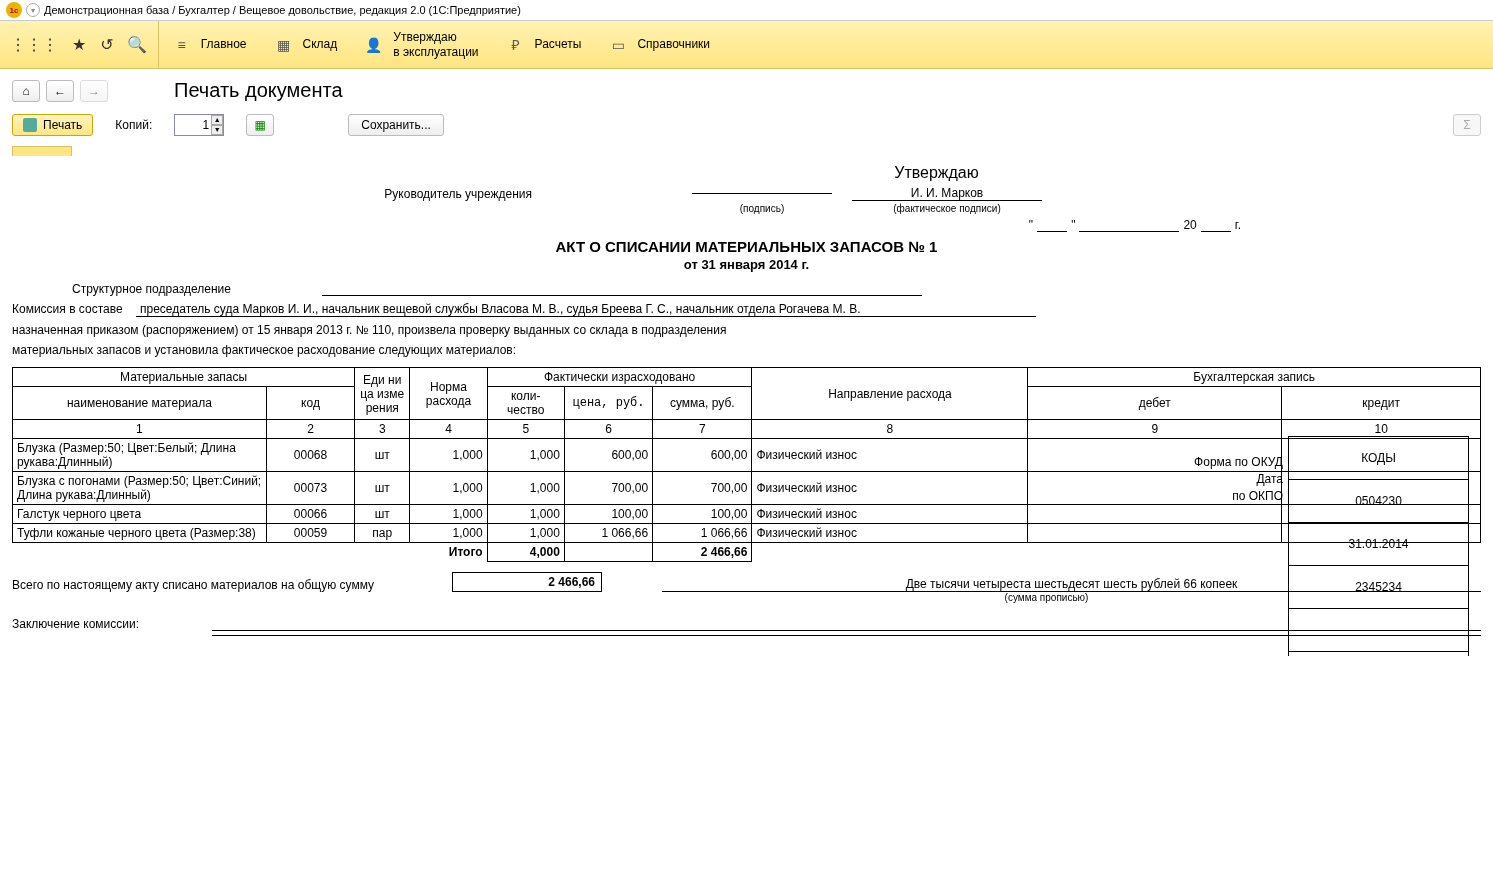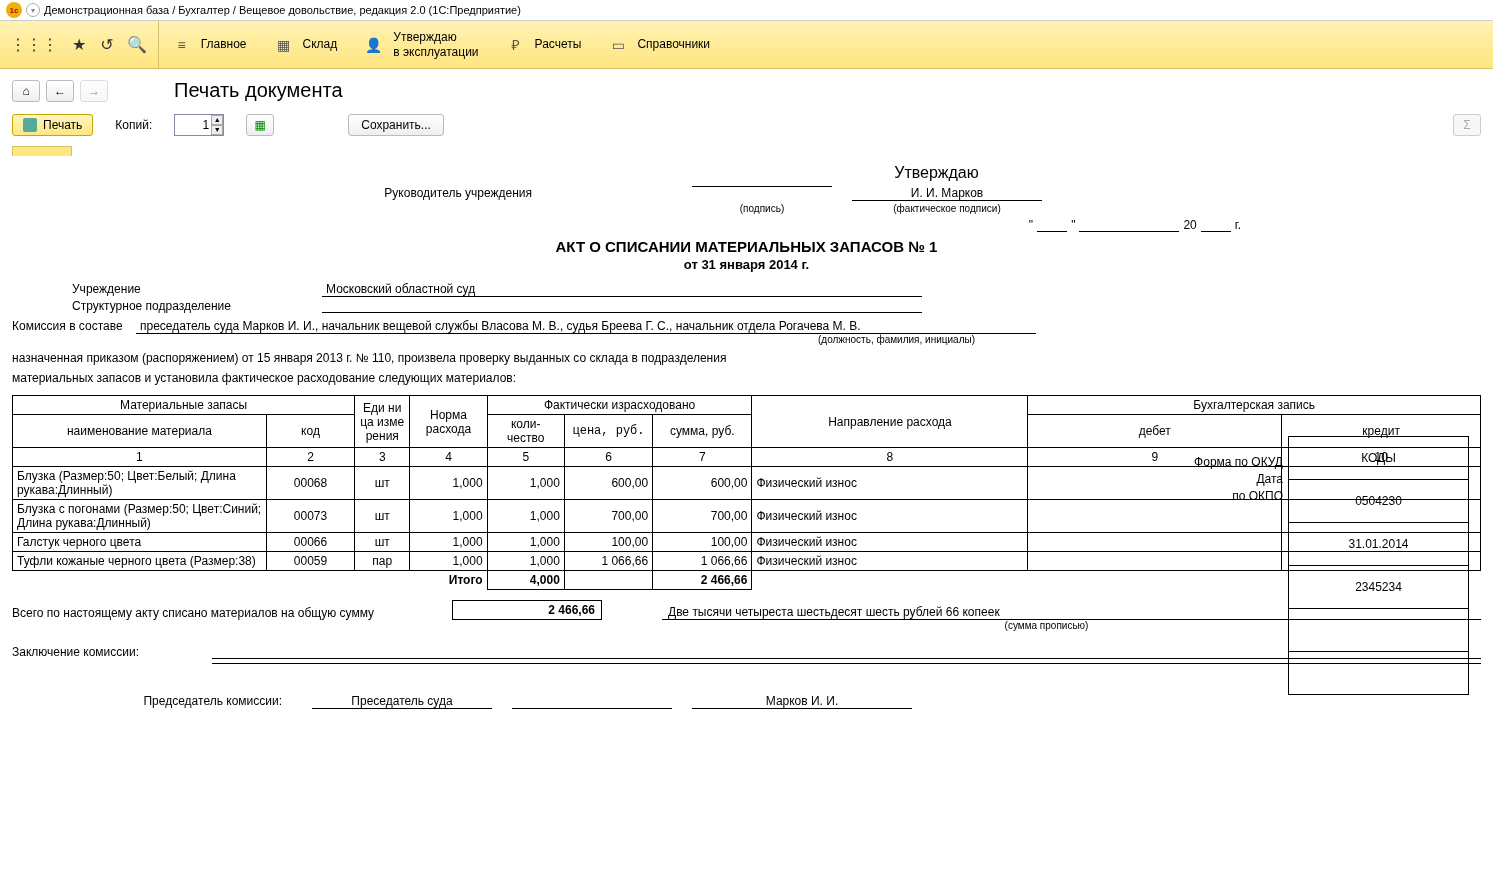--- a/index.html
+++ b/index.html
@@ -38,21 +38,21 @@
   
   
   .minitab { margin: 2px 0 0 12px; width: 60px; height: 10px; background: #ffe680; border: 1px solid #d4c16a; border-bottom:none; }
   
   
   .docwrap { padding: 8px 12px 20px; }
   
   .approve-row { display: flex; justify-content: center; margin-bottom: 4px; }
   .approve-row .appr { font-size: 16px; margin-left: 380px; }
   
-  .hdr-row { display: flex; align-items: flex-start; margin-bottom: 2px; }
+  .hdr-row { display: flex; align-items: center; margin-bottom: 2px; }
   .hdr-row .uline { border-bottom: 1px solid #000; }
   .subhint { font-size: 10px; text-align: center; }
   
   .date-row { display:flex; justify-content:flex-end; padding-right: 240px; gap:4px; margin-top:4px; }
   .date-row span.blank { display:inline-block; border-bottom:1px solid #000; }
   
   .title-act { font-size: 15px; font-weight: bold; text-align: center; margin: 6px 0 2px; }
   .title-date { font-size: 13px; font-weight: bold; text-align: center; margin-bottom: 10px; }
   
   .codes-box { position: absolute; right: 24px; top: 280px; }
@@ -76,21 +76,21 @@
   table.datagrid th { font-weight: normal; text-align: center; }
   table.datagrid .numrow td { text-align: center; }
   table.datagrid td.r { text-align: right; }
   table.datagrid td.c { text-align: center; }
   table.datagrid td.l { text-align: left; }
   table.datagrid .totrow td { font-weight: bold; }
   
   .total-line { display:flex; align-items:flex-end; margin-top:10px; gap:0; }
   .total-line .tlbl { width: 440px; }
   .total-line .tnum { width: 150px; border:1px solid #000; text-align:right; padding:2px 6px; font-weight:bold; }
-  .total-line .twords { flex:1; border-bottom:1px solid #000; padding:0 6px; margin-left:60px;}
+  .total-line .twords { flex:1; border-bottom:1px solid #000; text-align:center; padding:0 6px; margin-left:60px;}
   .total-hint { text-align:center; font-size:10px; margin-left: 600px; }
   
   .concl-row { display:flex; margin-top:14px; }
   .concl-row .cl { width: 200px; }
   .concl-row .cu { flex:1; border-bottom:1px solid #000; }
   
   .sign-block { display:flex; margin-top: 30px; gap: 20px; }
   .sign-block .sl { width: 280px; text-align: right; padding-right: 10px;}
   .sign-block .su { border-bottom:1px solid #000; text-align:center; }
   .sign-block .w1 { width: 180px; }
@@ -218,33 +218,28 @@
             <td class="wide">&nbsp;</td>
           </tr>
       <tr>
             <td class="wide">&nbsp;</td>
           </tr>
     </tbody>
       </table>
   </div>
 
   <div class="meta-row" style="margin-left:60px;">
-      <div class="ml">Учреждение</div>
-      <div class="mv">Московский областной суд</div>
-    </div>
-  <div class="meta-row" style="margin-left:60px;">
       <div class="ml">Структурное подразделение</div>
       <div class="mv"></div>
     </div>
 
   <div class="comm-row">
     <span>Комиссия в составе</span>&nbsp;&nbsp;&nbsp;
     <span class="uline" style="min-width:900px;">преседатель суда Марков И. И., начальник вещевой службы Власова М. В., судья Бреева Г. С., начальник отдела Рогачева М. В.</span>
   </div>
-  <div class="comm-hint" style="margin-left:300px;">(должность, фамилия, инициалы)</div>
   <div class="comm-row">назначенная приказом (распоряжением)  от  15 января 2013 г.  №  110, произвела проверку выданных со склада в подразделения</div>
   <div class="comm-row">материальных запасов и установила фактическое расходование следующих материалов:</div>
 
   <table class="datagrid">
     <thead>
       <tr>
         <th colspan="2">Материальные запасы</th>
         <th rowspan="2" style="width:50px;">Еди ни ца изме рения</th>
         <th rowspan="2" style="width:70px;">Норма расхода</th>
         <th colspan="3">Фактически израсходовано</th>
@@ -343,20 +338,14 @@
 
   <div class="concl-row">
     <div class="cl">Заключение комиссии:</div>
     <div class="cu"></div>
   </div>
   <div class="concl-row" style="margin-top:4px;">
     <div class="cl"></div>
     <div class="cu"></div>
   </div>
 
-  <div class="sign-block">
-    <div class="sl">Председатель комиссии:</div>
-    <div class="su w1">Преседатель суда</div>
-    <div class="su w2"></div>
-    <div class="su w3">Марков И. И.</div>
-  </div>
 
 </div>
 
 </body></html>

